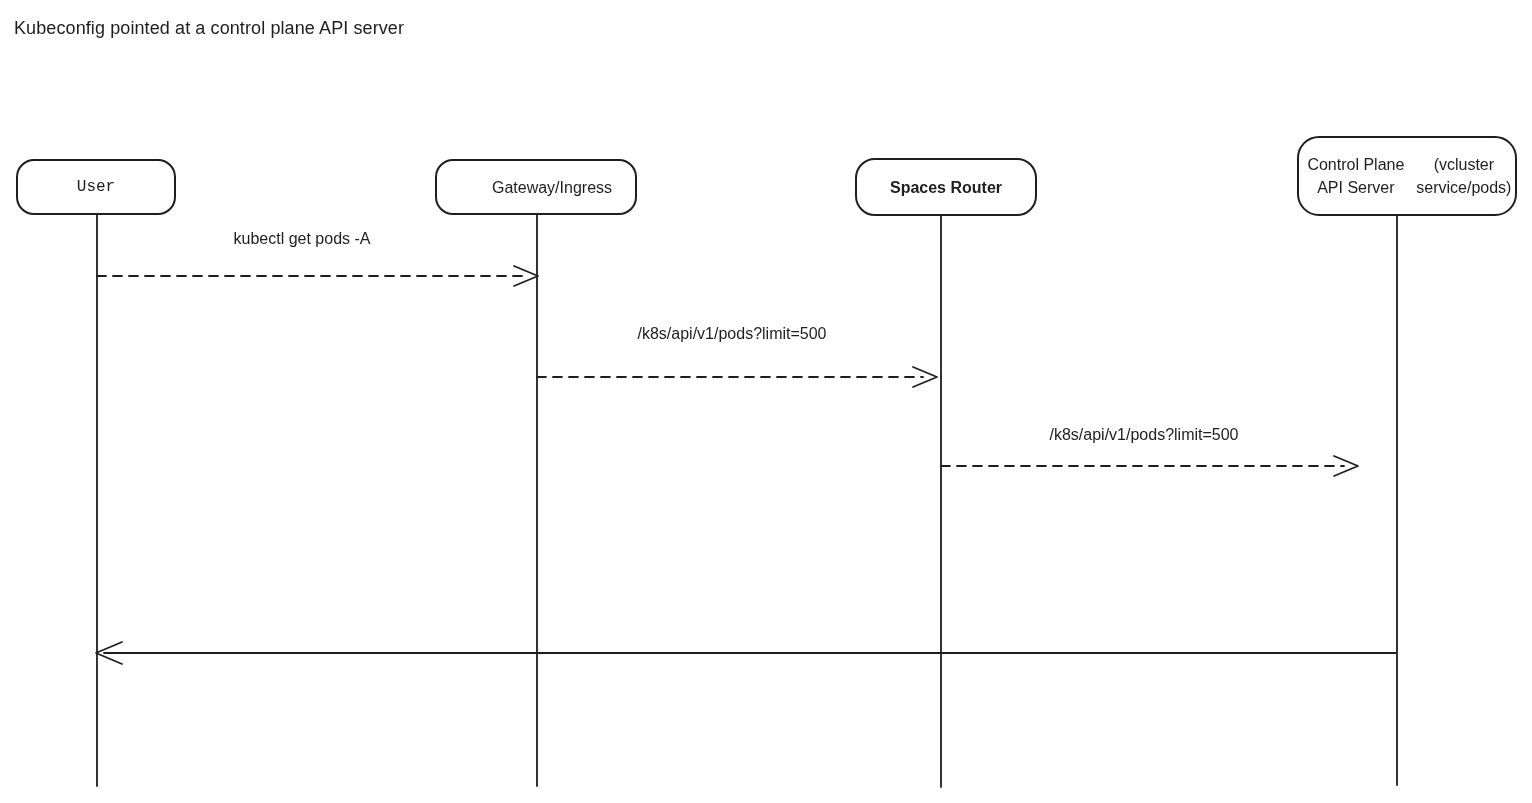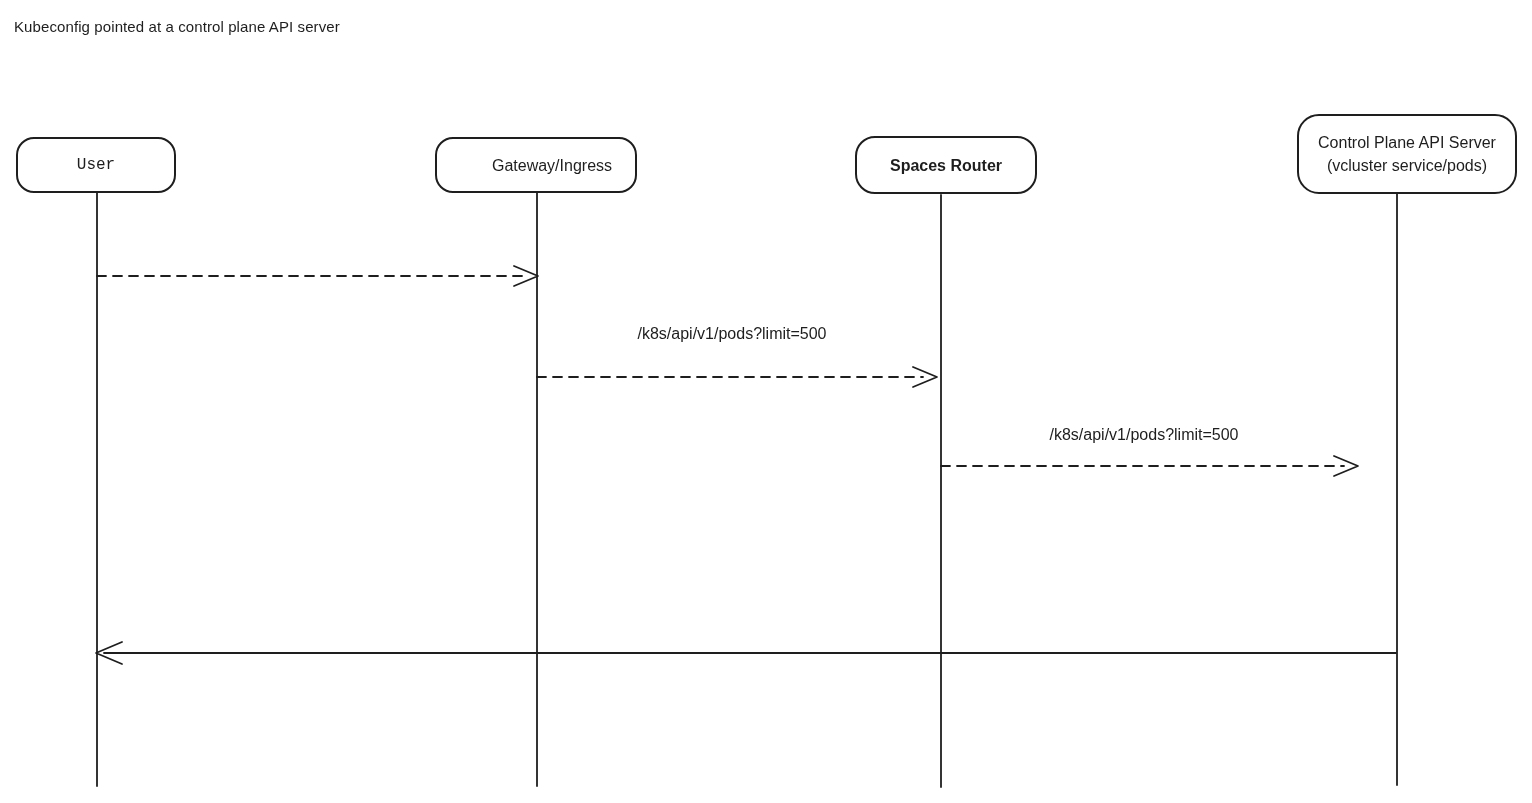--- a/index.html
+++ b/index.html
@@ -12,21 +12,21 @@
     position: relative;
     width: 1532px;
     height: 803px;
     background: #ffffff;
     overflow: hidden;
     color: #1e1e1e;
   }
   .hdr {
     position: absolute;
     left: 14px;
-    font-size: 15px;
+    font-size: 18px;
     color: #1e1e1e;
     white-space: nowrap;
     letter-spacing: 0.1px;
   }
   .hdr.title { top: 18px; }
   .hdr.url   { top: 58px; }
 
   svg.layer {
     position: absolute;
     left: 0;
@@ -41,28 +41,29 @@
   }
   .dashed { stroke-dasharray: 9 7; }
 
   .actor {
     position: absolute;
     box-sizing: border-box;
     border: 2px solid #1e1e1e;
     border-radius: 18px;
     background: #ffffff;
     display: flex;
-    flex-direction: column;
+    flex-direction: row;
     align-items: center;
     justify-content: center;
     text-align: center;
     font-size: 16px;
     line-height: 23px;
     color: #1e1e1e;
     z-index: 2;
+    margin-top: 22px;
   }
   .actor-user    { left: 16px;   top: 137px; width: 160px; height: 56px; font-family: Liberation Mono, monospace; }
   .actor-gateway { left: 435px;  top: 137px; width: 202px; height: 56px; padding-left: 32px; }
   .actor-router  { left: 855px;  top: 136px; width: 182px; height: 58px; border-radius: 20px; font-weight: bold; }
   .actor-cp      { left: 1297px; top: 114px; width: 220px; height: 80px; border-radius: 22px; }
 
   .msg-label {
     position: absolute;
     font-size: 16px;
     color: #1e1e1e;
@@ -108,16 +109,17 @@
     <span>Gateway/Ingress</span>
   </div>
   <div class="actor actor-router">
     <span>Spaces Router</span>
   </div>
   <div class="actor actor-cp">
     <span>Control Plane API Server</span>
     <span>(vcluster service/pods)</span>
   </div>
 
+  <div class="msg-label msg-1">kubectl get pods -A</div>
   <div class="msg-label msg-2">/k8s/api/v1/pods?limit=500</div>
   <div class="msg-label msg-3">/k8s/api/v1/pods?limit=500</div>
 
 </div>
 
 </body></html>

